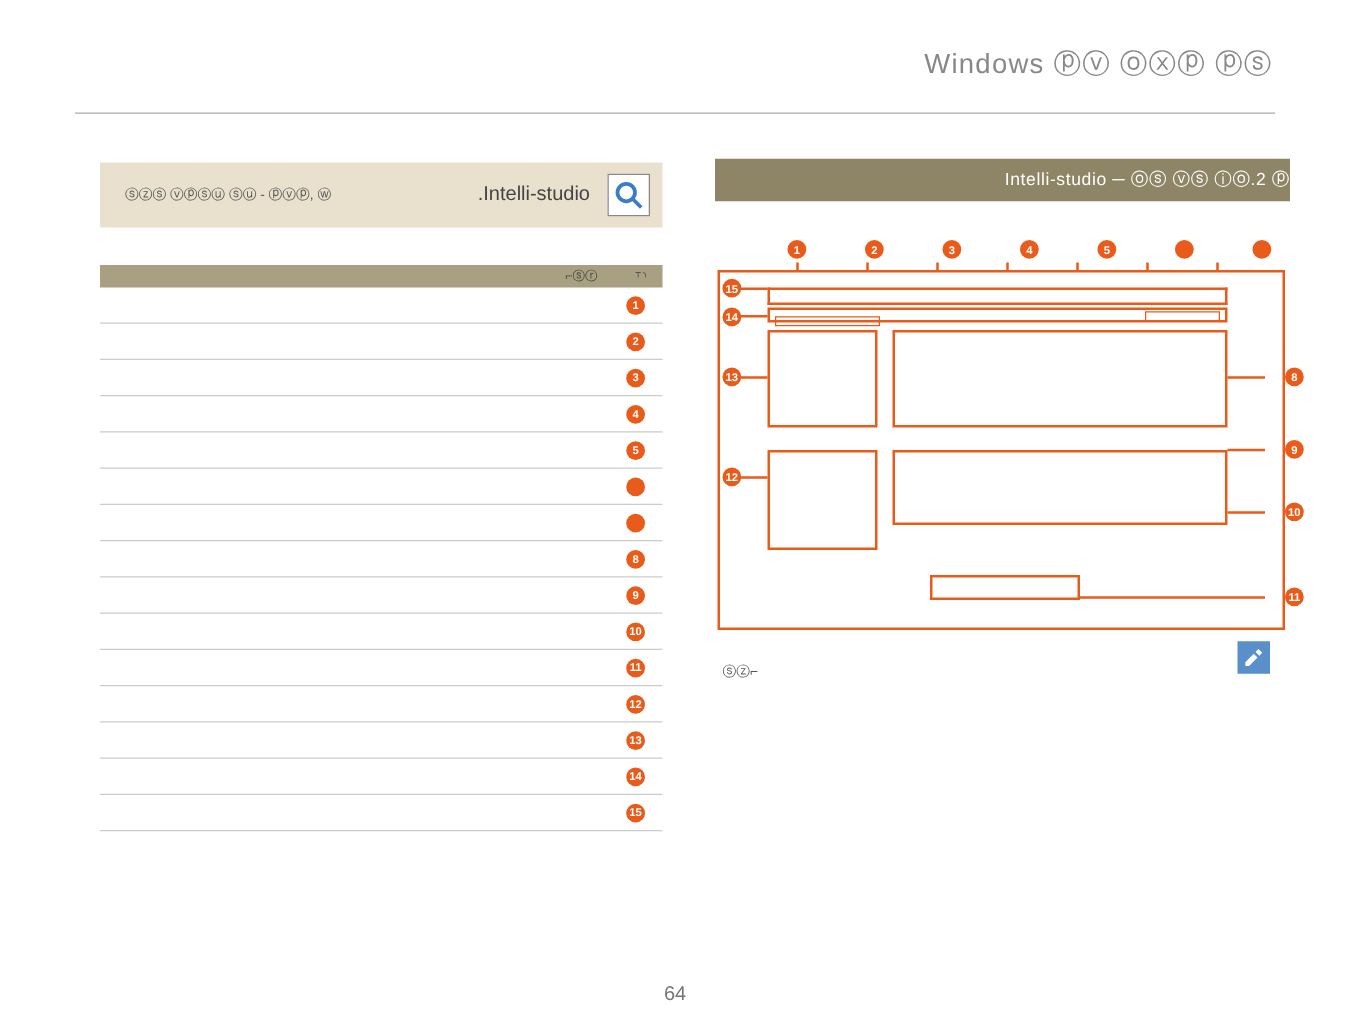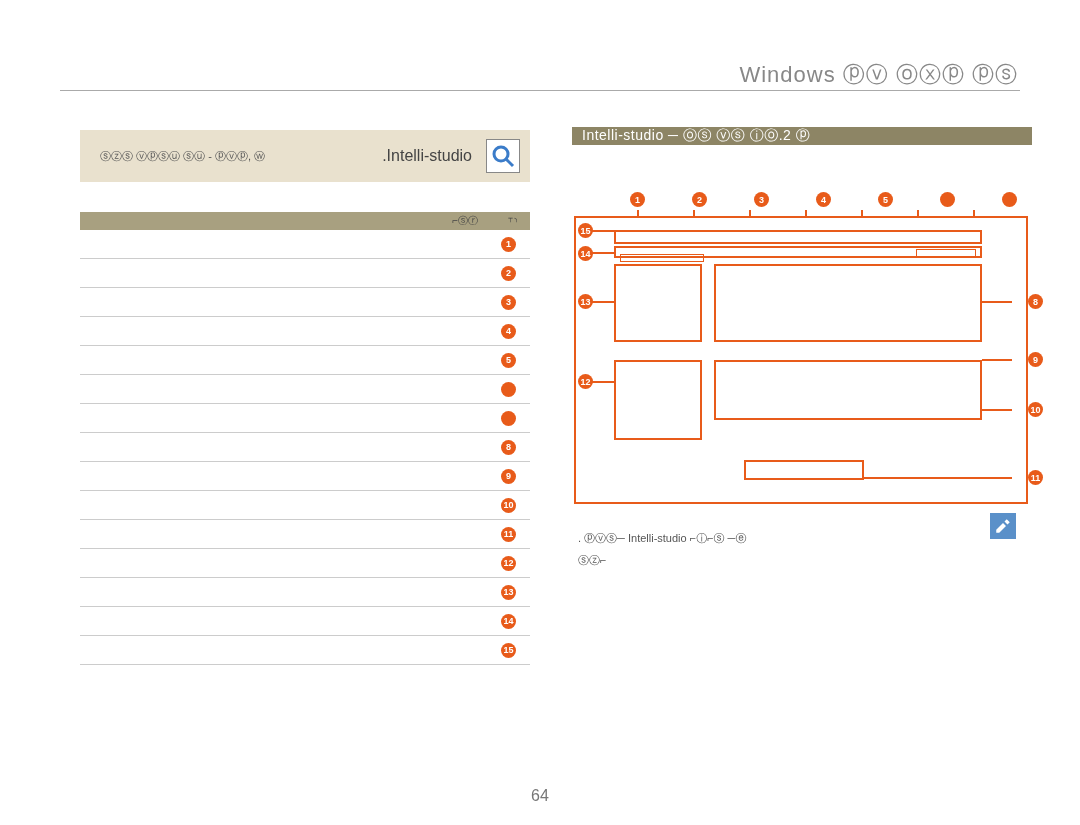--- a/index.html
+++ b/index.html
@@ -6,21 +6,21 @@
   body {
     width: 1080px;
     height: 825px;
     background: #fff;
     font-family: Arial, sans-serif;
     position: relative;
     overflow: hidden;
   }
   .header {
     position: absolute;
-    top: 60px;
+    top: 36px;
     right: 62px;
     text-align: right;
   }
   .header-title {
     font-size: 22px;
     color: #888;
     letter-spacing: 1px;
   }
   .header-line {
     position: absolute;
@@ -100,25 +100,26 @@
     font-size: 9px;
     font-weight: bold;
   }
   .right-col {
     position: absolute;
     top: 127px;
     left: 572px;
     width: 460px;
   }
   .section-title-bar {
-    height: 18px;
+    height: 34px;
     background: #8d8565;
     display: flex;
     align-items: center;
     padding-left: 10px;
+    justify-content: flex-end;
   }
   .section-title {
     color: #fff;
     font-size: 14px;
     letter-spacing: 0.5px;
   }
   .diagram {
     position: absolute;
     top: 65px;
     left: 2px;
@@ -382,18 +383,17 @@
     <div class="hline" style="top:217px; left:408px; width:30px;"></div>
     <div class="hline" style="top:285px; left:290px; width:148px;"></div>
   </div>
 
   <div class="note-icon">
     <svg width="18" height="18" viewBox="0 0 24 24">
         <path d="M3 17l9-9 4 4-9 9H3v-4z M14 6l4 4 3-3-4-4-3 3z" fill="#fff"></path>
       </svg>
   </div>
   <div class="note-text">
-    <div>. ⓟⓥⓢ─ Intelli-studio ⌐ⓘ⌐ⓢ ─ⓔ</div>
     <div>ⓢⓩ⌐</div>
   </div>
 </div>
 
 <div class="page-num">64</div>
 
 </body></html>

